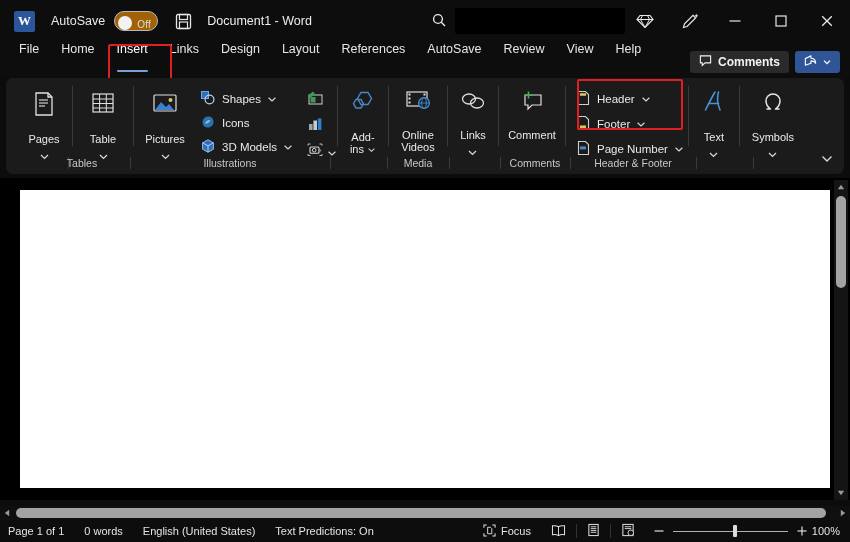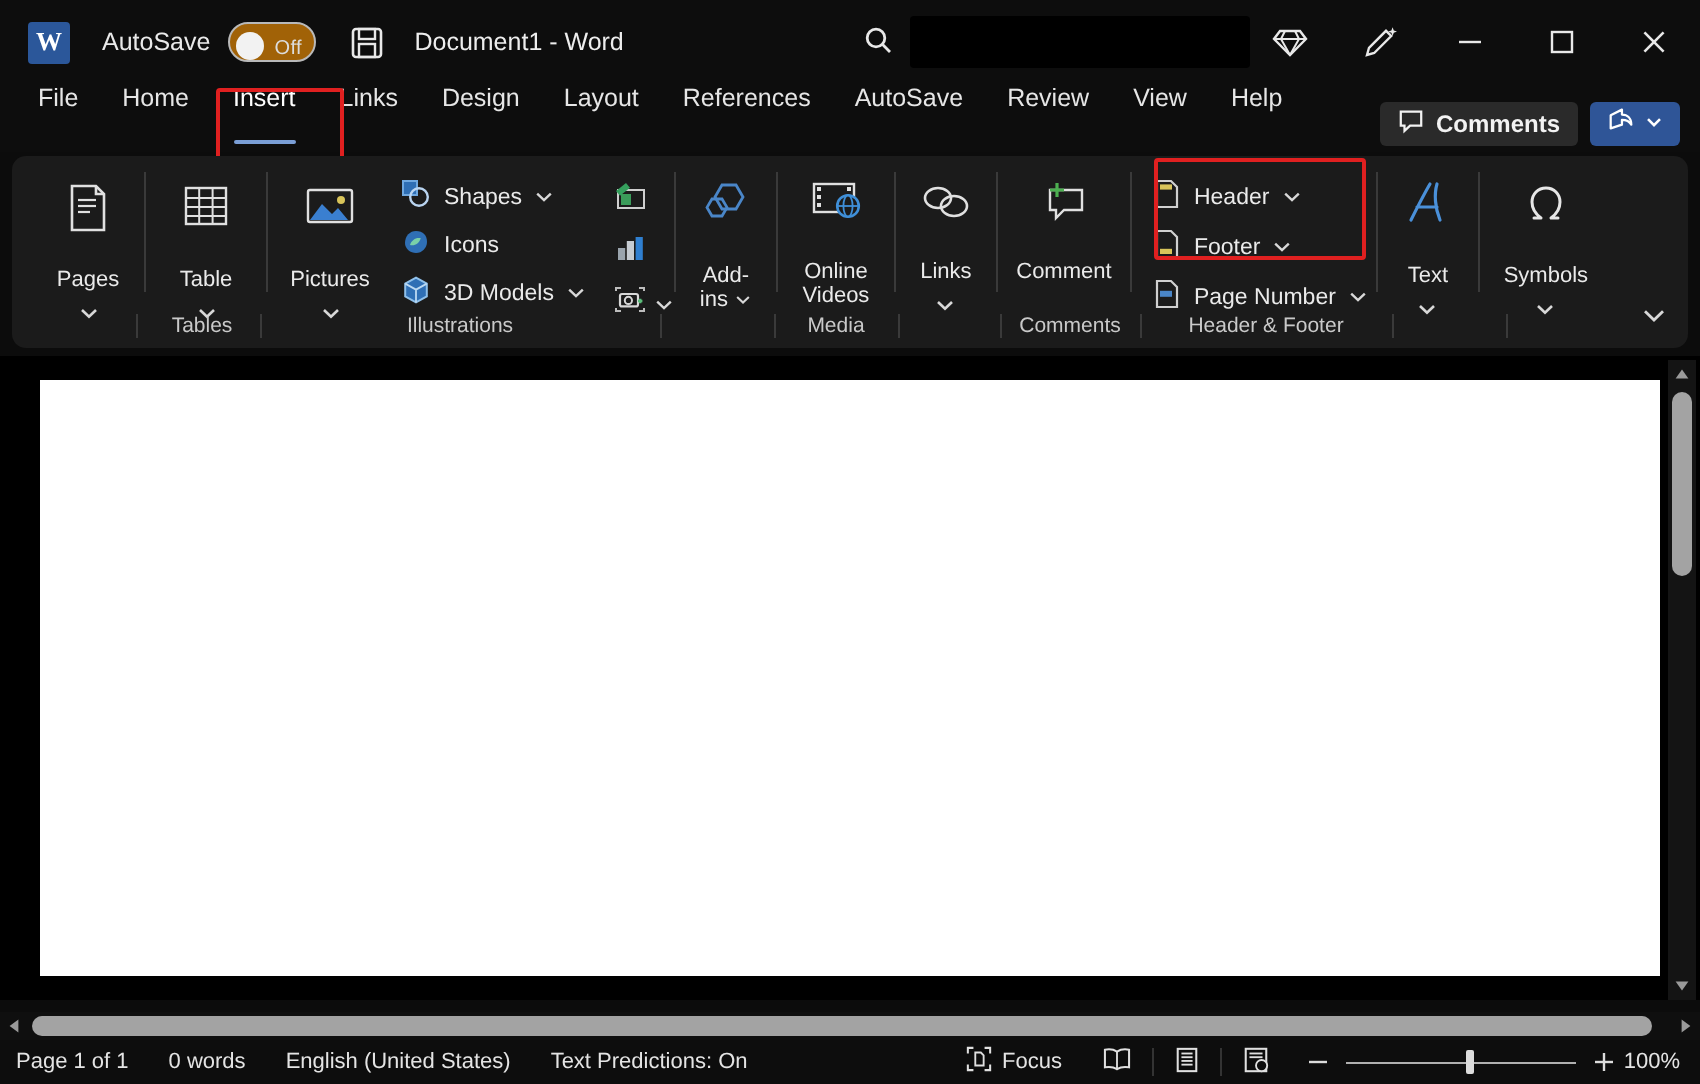--- a/index.html
+++ b/index.html
@@ -572,21 +572,21 @@
             <svg width="11" height="8" viewBox="0 0 11 8">
                 <path d="M2 2l3.5 3.4L9 2" fill="none" stroke="#d8d8d8" stroke-width="1.3"></path>
               </svg>
           </span>
         </div>
       </div>
     </div>
 
     <div class="grouplabels">
       <div class="gldiv" style="left:62px;"></div>
-      <div class="gl" style="left:64px; width:62px;">Tables</div>
+      <div class="gl" style="left:45px; width:62px;">Tables</div>
       <div class="gldiv" style="left:124px;"></div>
       <div class="gl" style="left:124px; width:200px;">Illustrations</div>
       <div class="gldiv" style="left:324px;"></div>
       <div class="gldiv" style="left:381px;"></div>
       <div class="gl" style="left:381px; width:62px;">Media</div>
       <div class="gldiv" style="left:443px;"></div>
       <div class="gldiv" style="left:494px;"></div>
       <div class="gl" style="left:494px; width:70px;">Comments</div>
       <div class="gldiv" style="left:564px;"></div>
       <div class="gl" style="left:564px; width:126px;">Header &amp; Footer</div>

